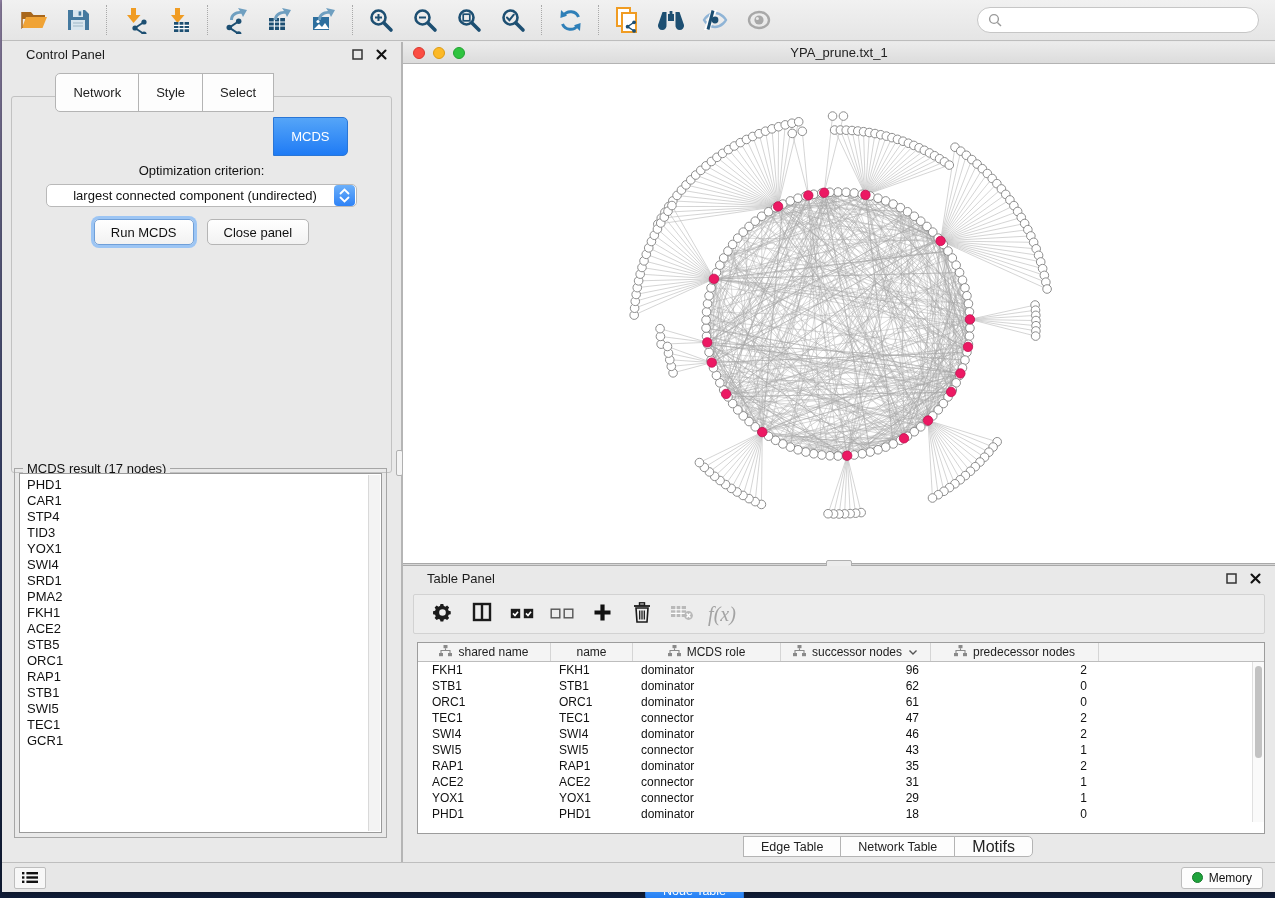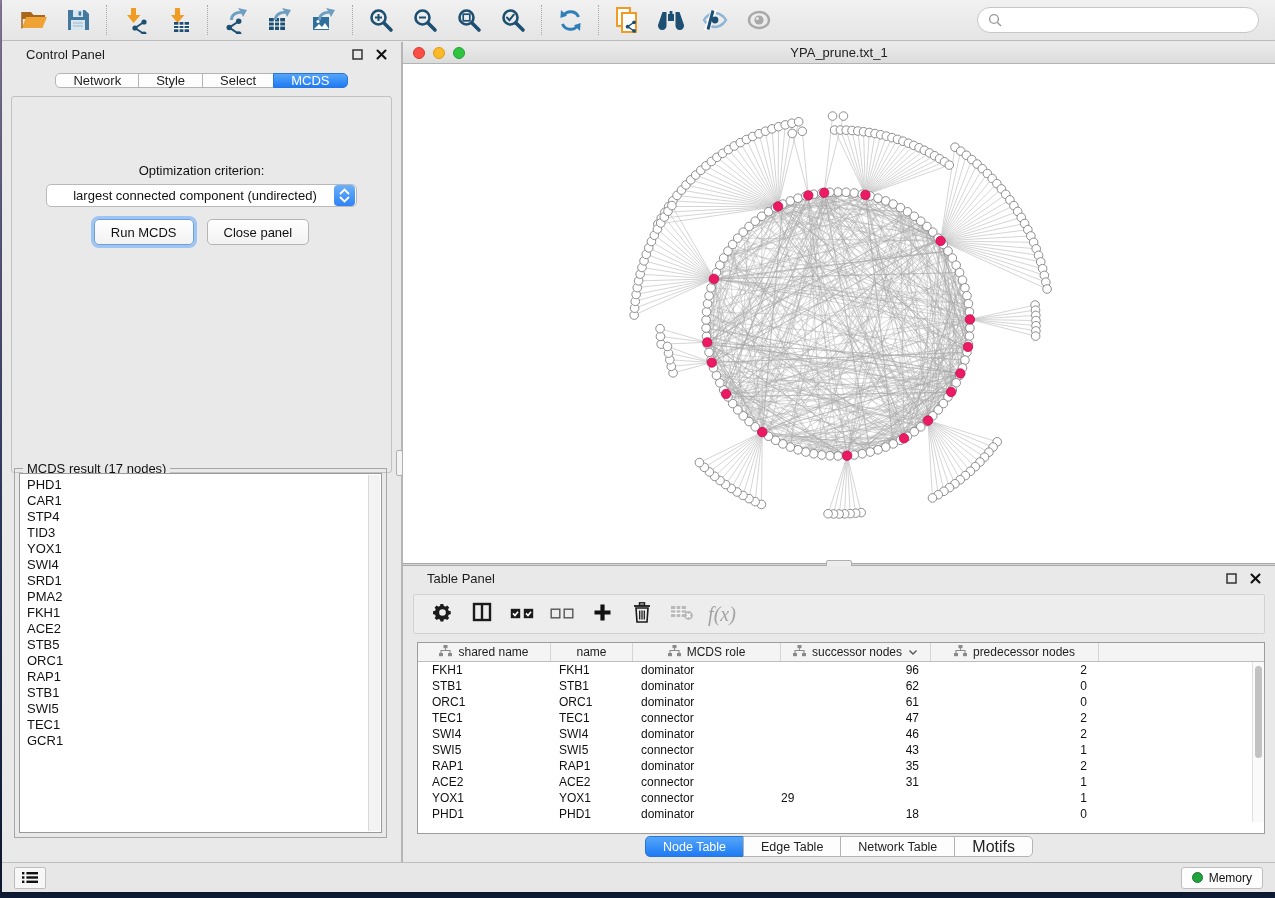--- a/index.html
+++ b/index.html
@@ -29,25 +29,25 @@
   #v-grip { position:absolute; right:-2px; top:408px; width:7px; height:26px; background:#f4f4f4;
     border:1px solid #b0b0b0; border-radius:2px; z-index:5; }
   #right-stack { flex:1; position:relative; }
 
   
   .panel-head { height:24px; display:flex; align-items:center; padding:0 12px; font-size:13px; color:#1c1c1c;margin-left:12px; }
   .panel-head .title { flex:1; }
   .mini-ic { width:16px; height:14px; display:flex; align-items:center; justify-content:center; margin-left:8px; }
 
   #cp-tabs { position:absolute; left:0; right:0; top:31px; display:flex; justify-content:center; z-index:3; }
-  .seg-tab { height:15px; padding:0 17px; background:#fdfdfd; border:1px solid #b4b4b4; margin-left:-1px;
+  .seg-tab { height:39px; padding:0 17px; background:#fdfdfd; border:1px solid #b4b4b4; margin-left:-1px;
     font-size:13px; display:flex; align-items:center; color:#222; }
   .seg-tab:first-child { border-radius:5px 0 0 5px; margin-left:0; }
   .seg-tab:last-child { border-radius:0 5px 5px 0; }
-  .seg-tab.sel { background:linear-gradient(#55a5f8,#1f7bf5); border-color:#2a76d6; color:#fff; }
+  .seg-tab.sel { background:linear-gradient(#55a5f8,#1f7bf5); border-color:#2a76d6; color:#fff;margin-top:44px; }
 
   #cp-inner { position:absolute; left:9px; right:9px; top:54px; height:377px;
     background:#e9e9e9; border:1px solid #c2c2c2; border-radius:3px; }
   #opt-label { position:absolute; left:0; right:0; top:66px; text-align:center; font-size:13px; color:#111; }
   #opt-select { position:absolute; left:34px; right:34px; top:87px; height:23px; background:#fff;
     border:1px solid #b9b9b9; border-radius:5px; display:flex; align-items:center; }
   #opt-select .val { flex:1; text-align:center; font-size:13px; color:#111; padding-left:10px; }
   #opt-select .stepper { width:21px; height:21px; margin:0 1px; border-radius:4px;
     background:linear-gradient(#6cb0fa,#2e82f6); display:flex; flex-direction:column; align-items:center; justify-content:center; gap:1px; }
   #cp-buttons { position:absolute; left:0; right:0; top:122px; display:flex; justify-content:center; gap:13px; }
@@ -1482,21 +1482,21 @@
                 <div class="nt-cell" style="width: 133px; text-align: left; padding: 0px 0px 0px 14px;">ACE2</div>
                 <div class="nt-cell" style="width: 82px; text-align: left; padding: 0px 0px 0px 8px;">ACE2</div>
                 <div class="nt-cell" style="width: 148px; text-align: left; padding: 0px 0px 0px 8px;">connector</div>
                 <div class="nt-cell" style="width: 150px; text-align: right; padding: 0px 12px 0px 0px;">31</div>
                 <div class="nt-cell" style="width: 168px; text-align: right; padding: 0px 12px 0px 0px;">1</div>
               </div>
               <div class="nt-row">
                 <div class="nt-cell" style="width: 133px; text-align: left; padding: 0px 0px 0px 14px;">YOX1</div>
                 <div class="nt-cell" style="width: 82px; text-align: left; padding: 0px 0px 0px 8px;">YOX1</div>
                 <div class="nt-cell" style="width: 148px; text-align: left; padding: 0px 0px 0px 8px;">connector</div>
-                <div class="nt-cell" style="width: 150px; text-align: left; padding: 0px 12px 0px 0px;">29</div>
+                <div class="nt-cell" style="width: 150px; text-align: right; padding: 0px 12px 0px 0px;">29</div>
                 <div class="nt-cell" style="width: 168px; text-align: right; padding: 0px 12px 0px 0px;">1</div>
               </div>
               <div class="nt-row">
                 <div class="nt-cell" style="width: 133px; text-align: left; padding: 0px 0px 0px 14px;">PHD1</div>
                 <div class="nt-cell" style="width: 82px; text-align: left; padding: 0px 0px 0px 8px;">PHD1</div>
                 <div class="nt-cell" style="width: 148px; text-align: left; padding: 0px 0px 0px 8px;">dominator</div>
                 <div class="nt-cell" style="width: 150px; text-align: right; padding: 0px 12px 0px 0px;">18</div>
                 <div class="nt-cell" style="width: 168px; text-align: right; padding: 0px 12px 0px 0px;">0</div>
               </div>
               <div id="nt-scroll">

